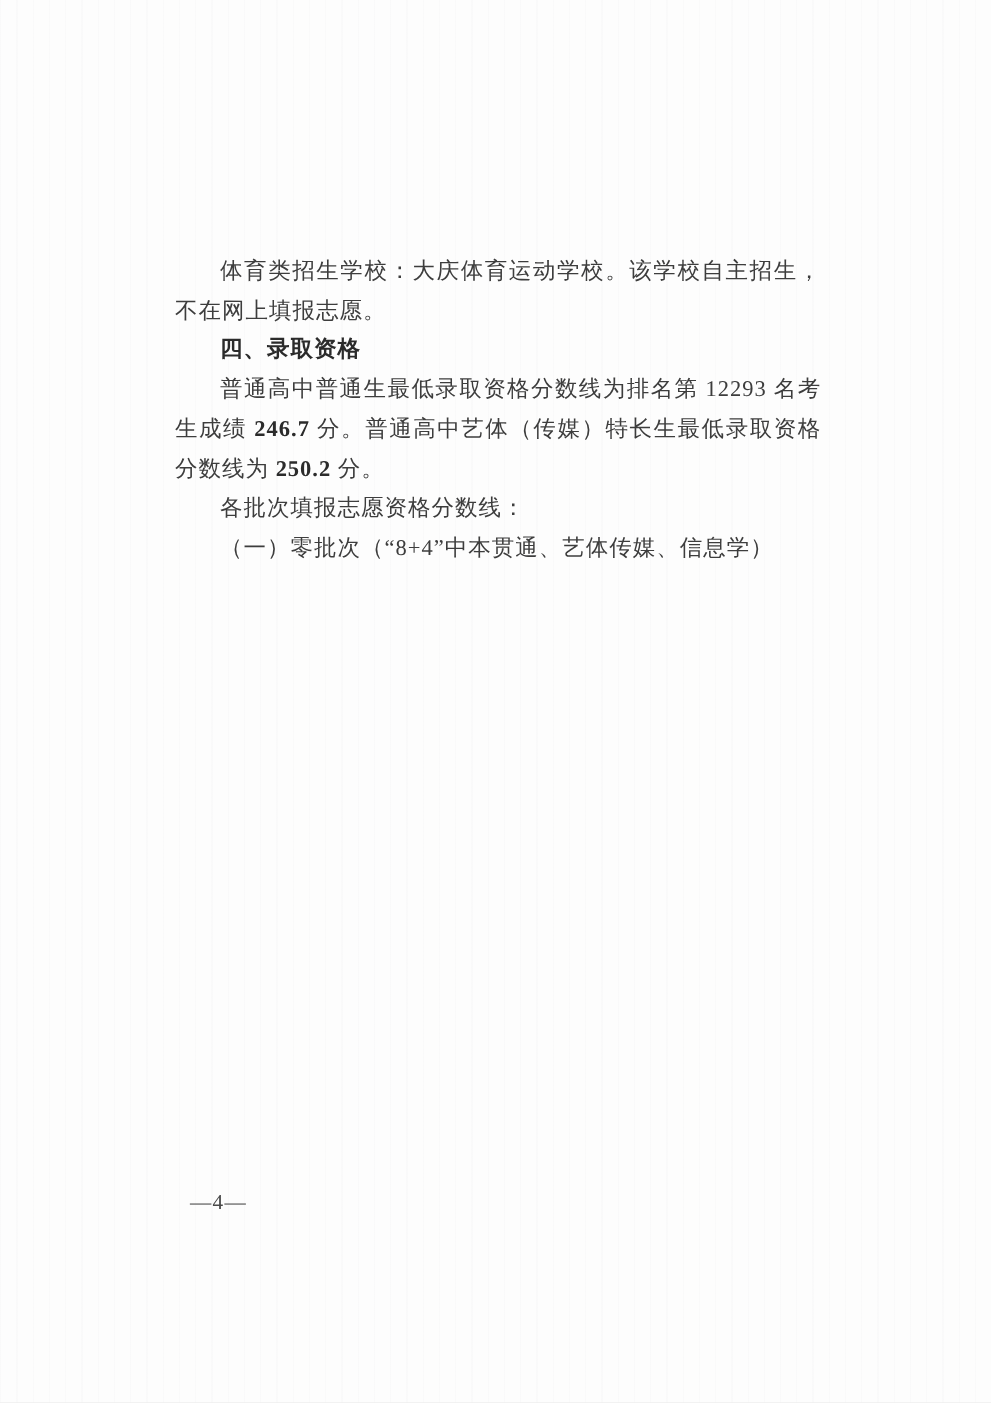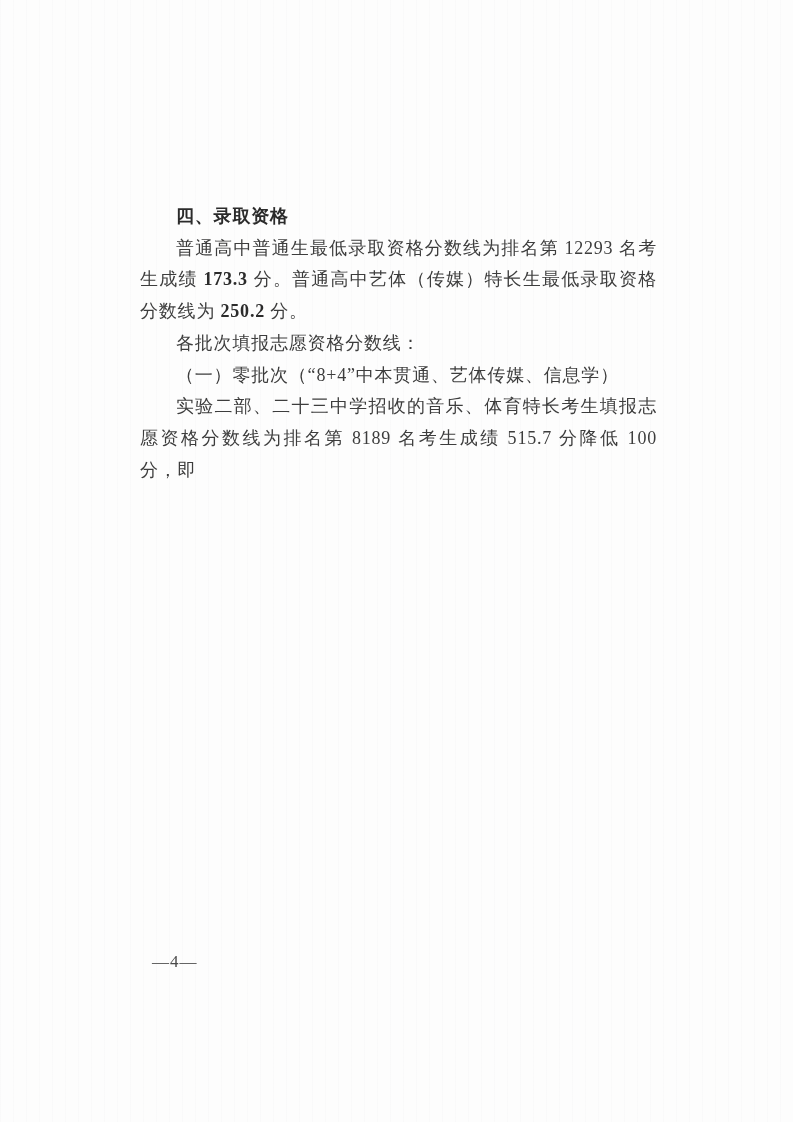--- a/index.html
+++ b/index.html
@@ -56,20 +56,20 @@
     letter-spacing: 1px;
     color: #4a4a4a;
     font-family: "Liberation Serif", "DejaVu Serif", serif;
   }
 </style>
 </head>
 <body>
 
 <div class="page">
   <div class="content">
+      <p class="blk-0"><span>体育类招生学校：大庆体育运动学校。该学校自主招生，不在网上填报志愿。</span></p>
       <p class="heading blk-2"><span class="bold">四、录取资格</span></p>
-      <p class="blk-3"><span>普通高中普通生最低录取资格分数线为排名第 12293 名考生成绩 </span><span class="bold">173.3</span><span> 分。普通高中艺体（传媒）特长生最低录取资格分数线为 </span><span class="bold">250.2</span><span> 分。</span></p>
+      <p class="blk-3"><span>普通高中普通生最低录取资格分数线为排名第 12293 名考生成绩 </span><span class="bold">246.7</span><span> 分。普通高中艺体（传媒）特长生最低录取资格分数线为 </span><span class="bold">250.2</span><span> 分。</span></p>
       <p class="blk-4"><span>各批次填报志愿资格分数线：</span></p>
       <p class="blk-5"><span>（一）零批次（“8+4”中本贯通、艺体传媒、信息学）</span></p>
-      <p class="blk-8"><span>实验二部、二十三中学招收的音乐、体育特长考生填报志愿资格分数线为排名第 8189 名考生成绩 515.7 分降低 100 分，即</span></p>
     </div>
   <div class="footer-pagenum">—4—</div>
 </div>
 
 </body></html>

